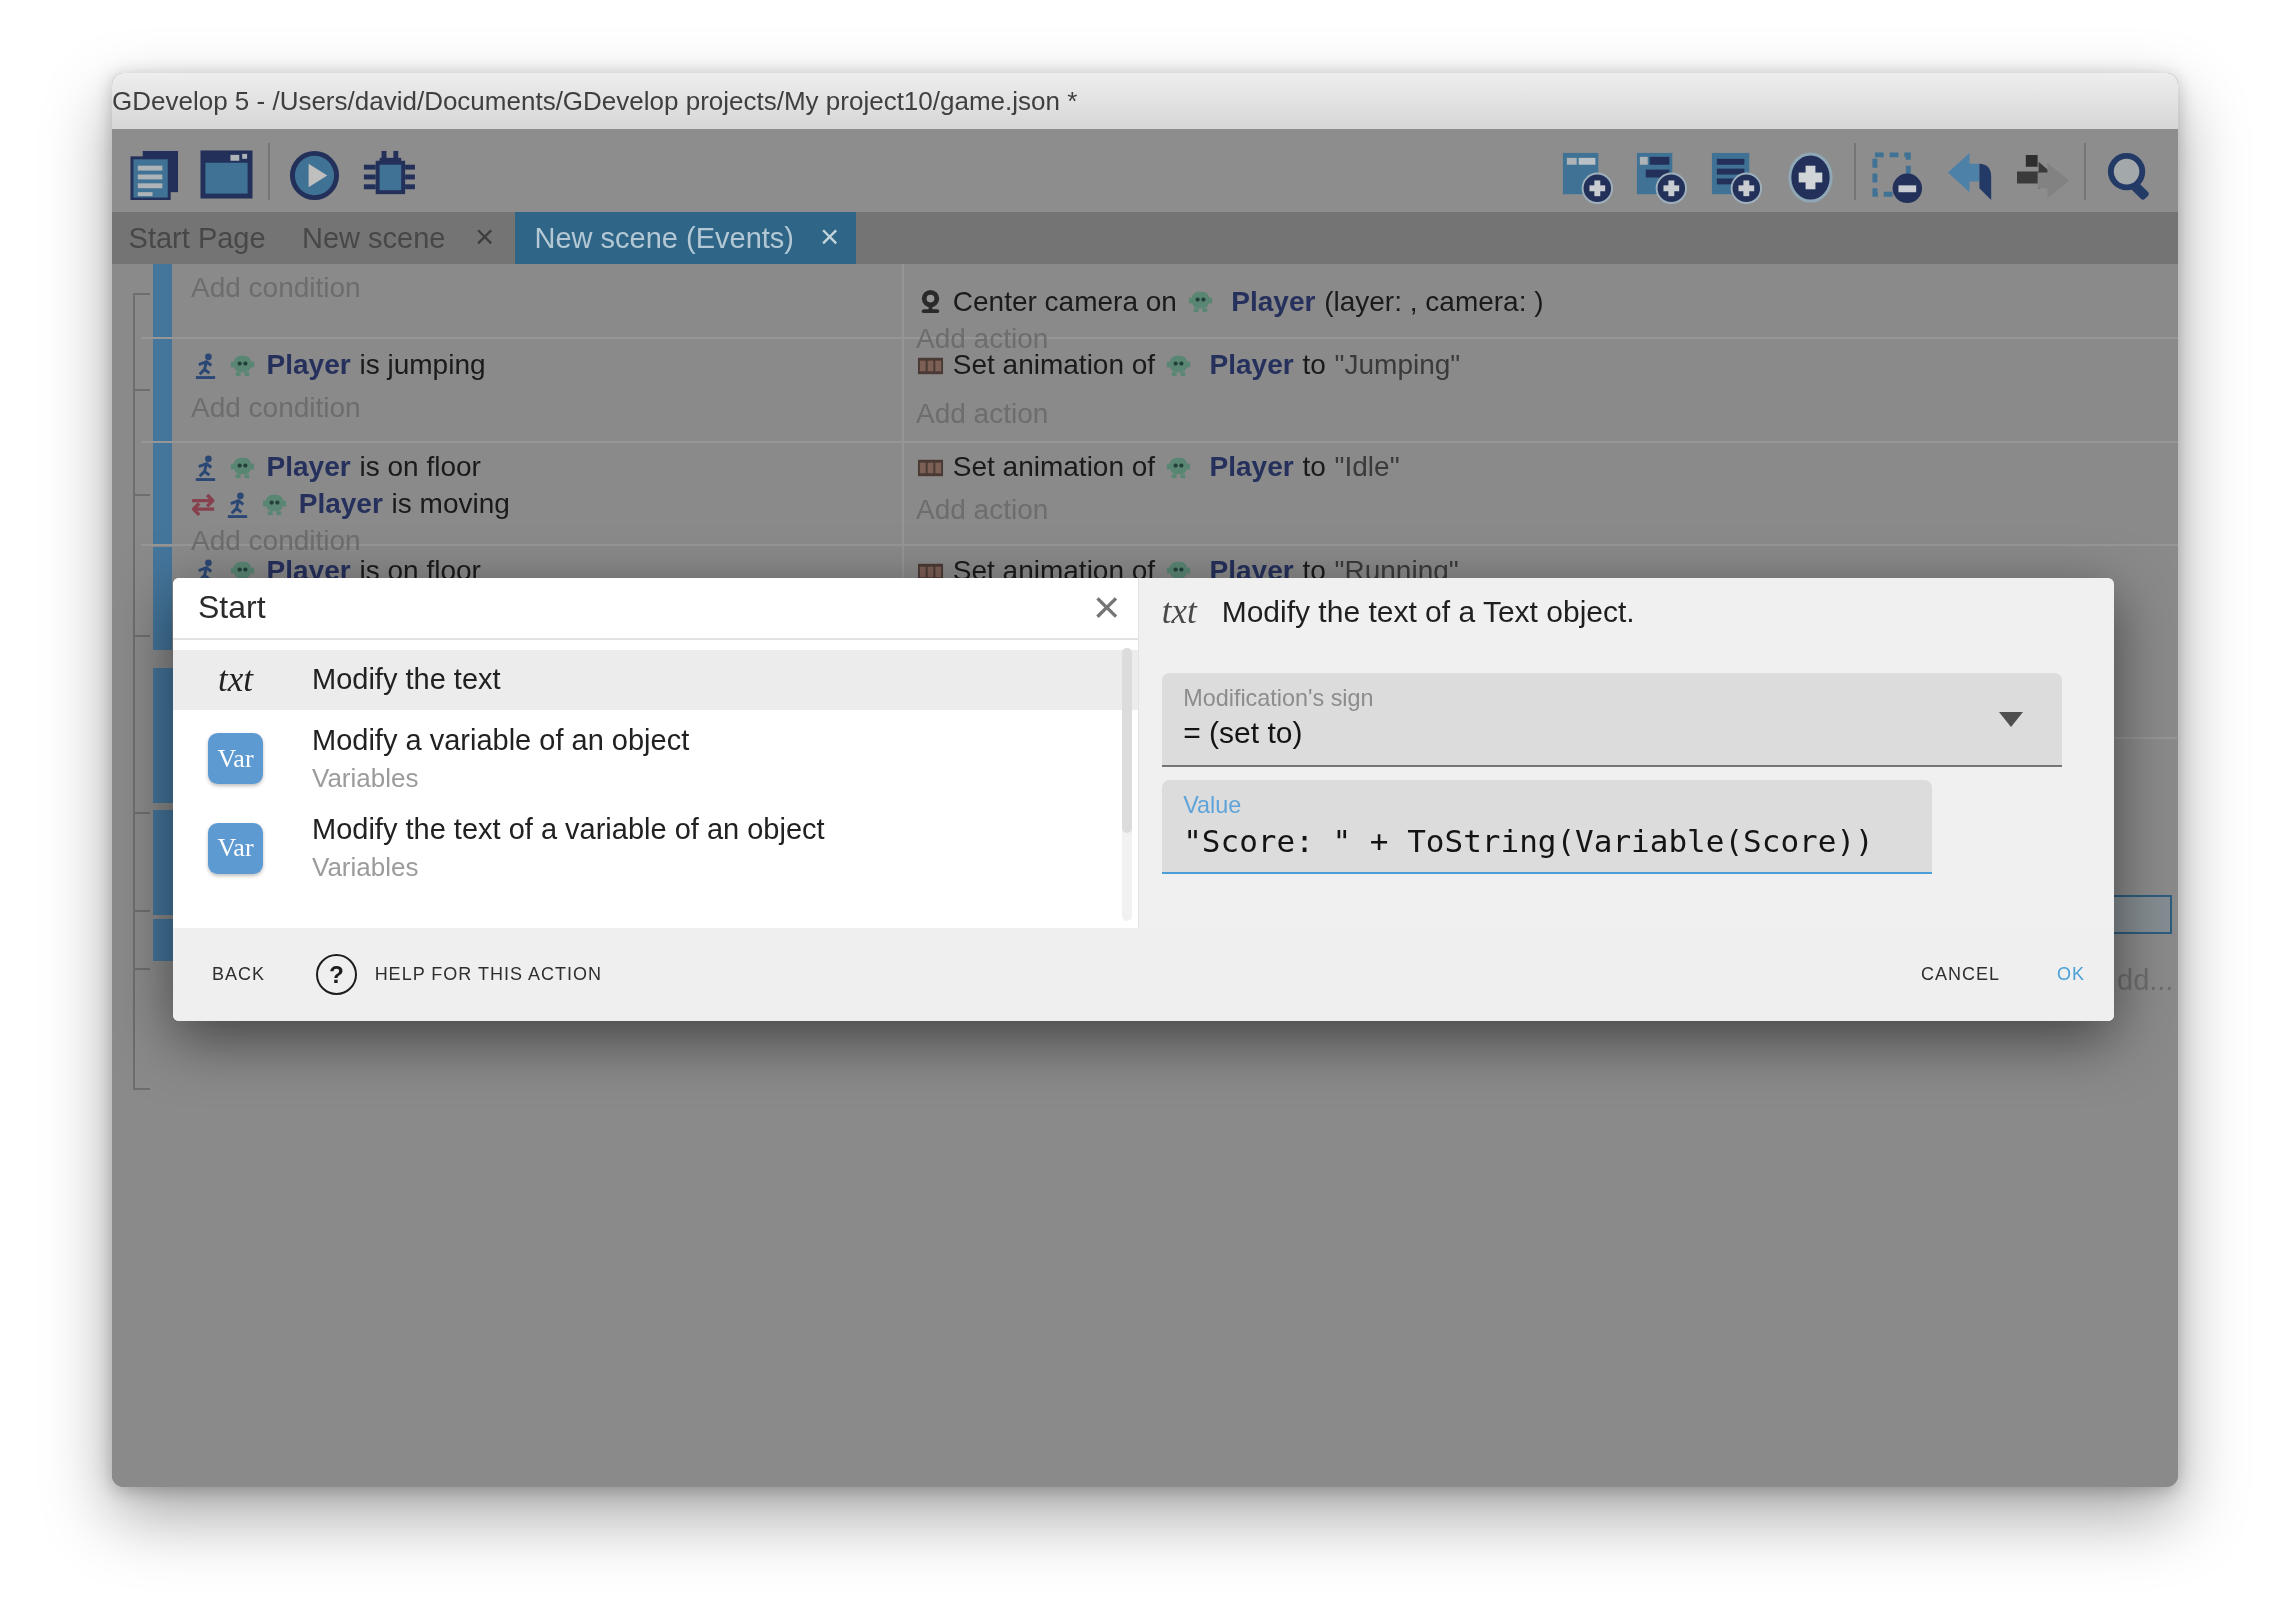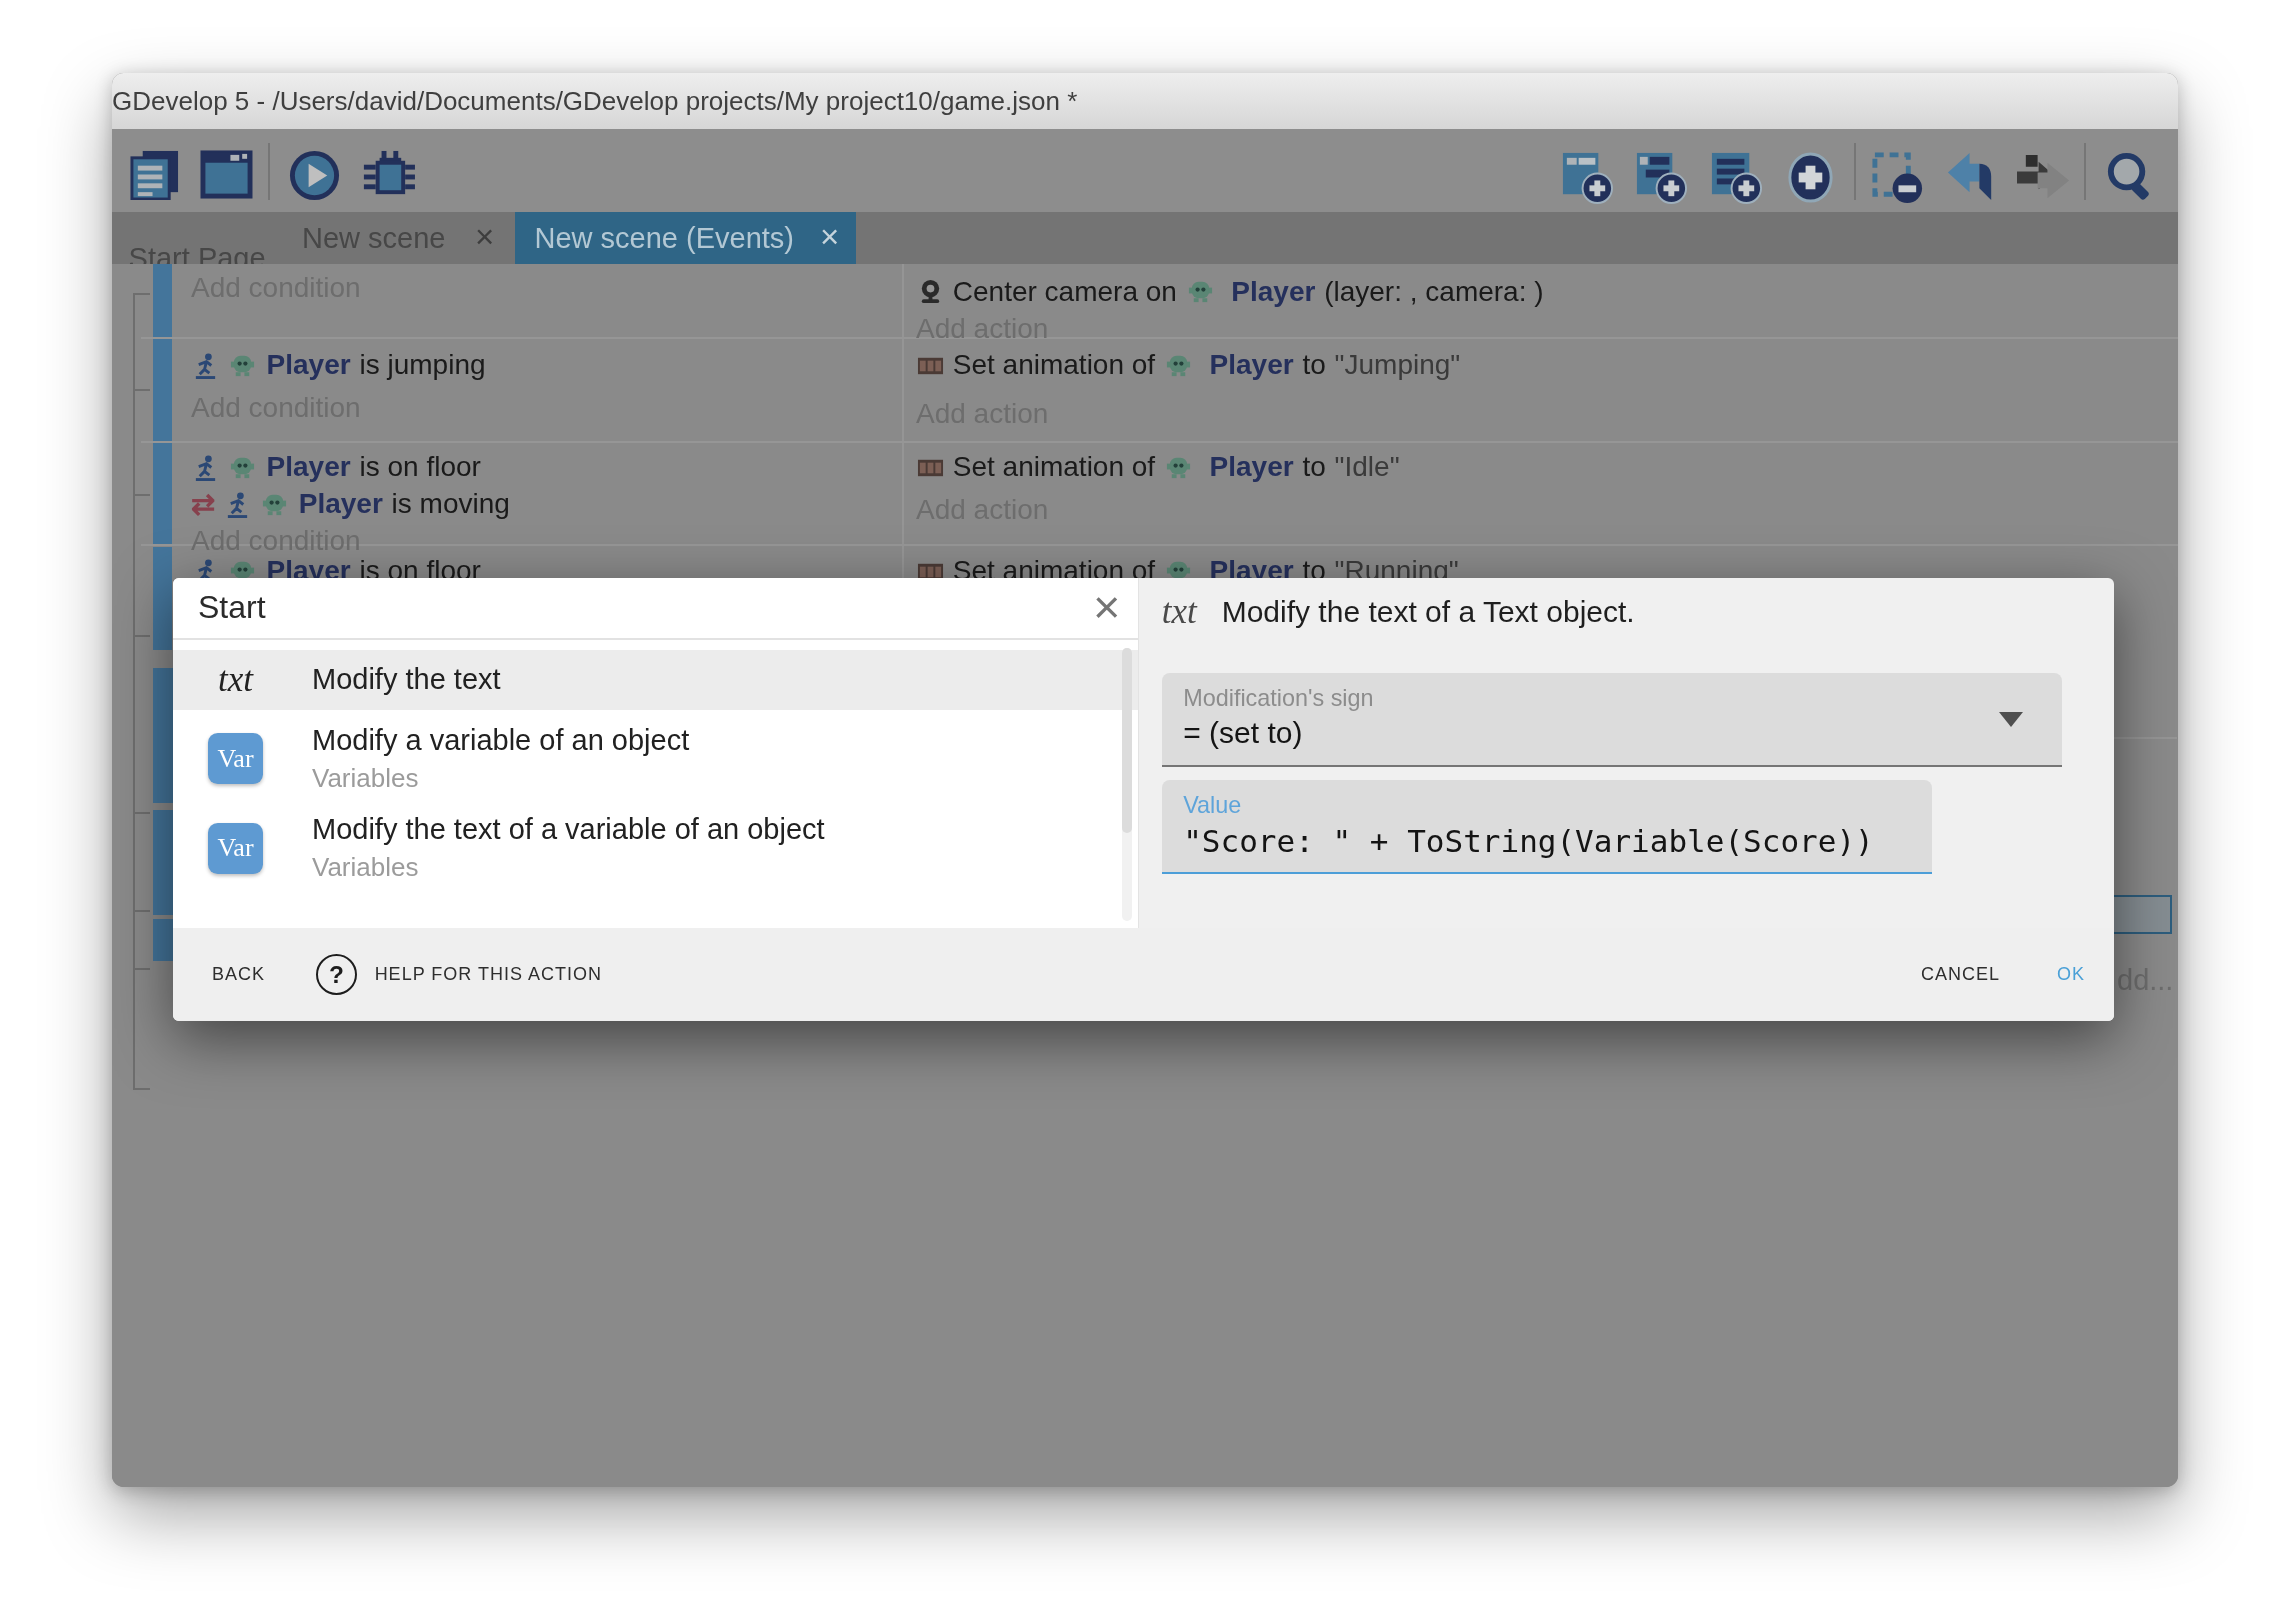--- a/index.html
+++ b/index.html
@@ -208,21 +208,21 @@
       <span class="tb-sep" style="left:1972px;"></span>
       <span class="tb-ic" style="left:1990px;">
         <svg width="57" height="57" viewBox="0 0 58 58">
             <circle cx="25" cy="23" r="16" fill="#a3a8ab" stroke="#233a66" stroke-width="6"></circle>
             <rect x="36" y="33" width="18" height="10" rx="3" transform="rotate(45 36 33)" fill="#233a66"></rect>
           </svg>
       </span>
     </div>
 
     <div class="tabbar">
-      <span class="tab-label" style="left:16.6px;margin-top:20px;">Start Page</span>
+      <span class="tab-label" style="left:16.6px;">Start Page</span>
       <span class="tab-label" style="left:190px;">New scene</span>
       <span class="tab-x" style="left:363px;">×</span>
       <div class="tab-active">
         <span class="tab-label">New scene (Events)</span>
         <span class="tab-x">×</span>
       </div>
     </div>
 
     <div class="events">
       <div class="col-div" style="height:386px;"></div>
@@ -235,21 +235,21 @@
       <div class="tick" style="left:20.5px;top:548px;width:17.6px;"></div>
       <div class="tick" style="left:20.5px;top:646px;width:17.6px;"></div>
       <div class="tick" style="left:20.5px;top:704px;width:17.6px;"></div>
       <div class="tick" style="left:20.5px;top:824px;width:17.6px;"></div>
 
       <div class="ev-row" style="top:0;height:73px;">
         <div class="ev-bar"></div>
         <div class="ev-cond" style="padding-top:5.9px;">
           <div class="ev-line ev-ph">Add condition</div>
         </div>
-        <div class="ev-act" style="padding-top:9px;">
+        <div class="ev-act" style="padding-top:19px;">
           <div class="ev-line">
             <span class="mi">
                 <svg width="27" height="27" viewBox="0 0 28 28">
                   <circle cx="14" cy="11" r="9" fill="#2a2a2a"></circle>
                   <circle cx="14" cy="11" r="4" fill="#969696"></circle>
                   <rect x="12" y="18" width="4" height="5" fill="#2a2a2a"></rect>
                   <rect x="5" y="22" width="18" height="4" rx="2" fill="#2a2a2a"></rect>
                 </svg>
               </span>
             <span>Center camera on</span>

